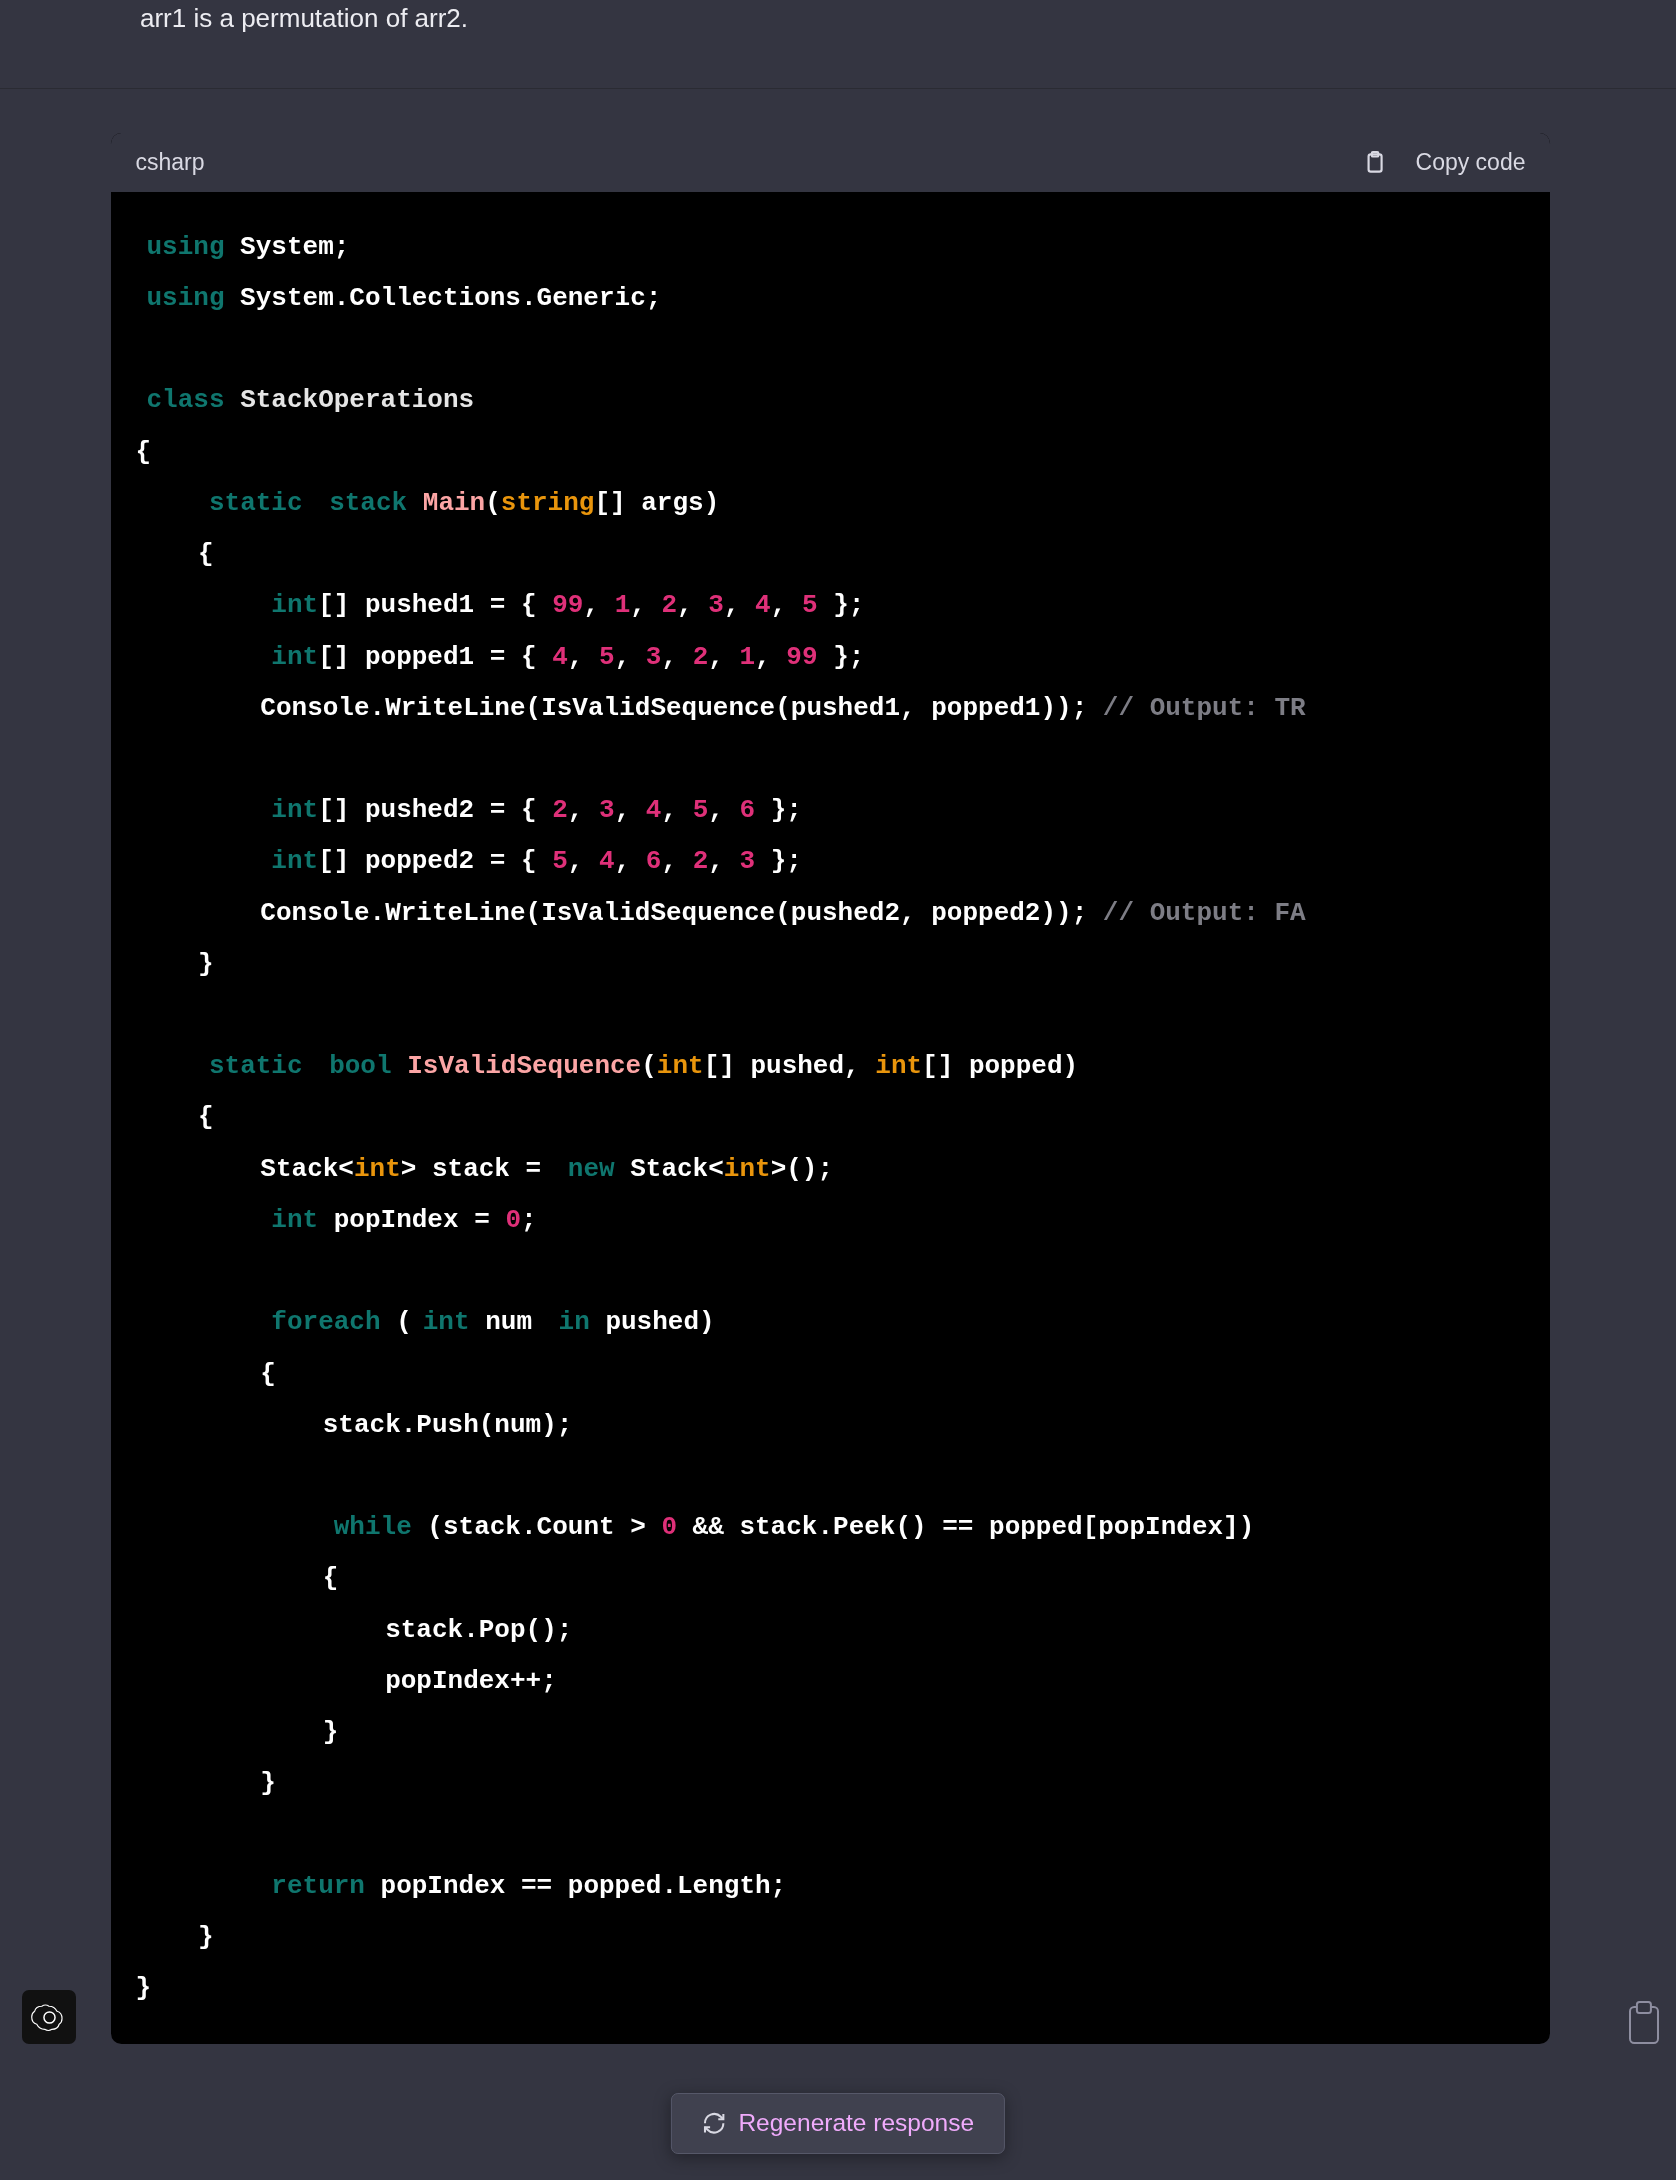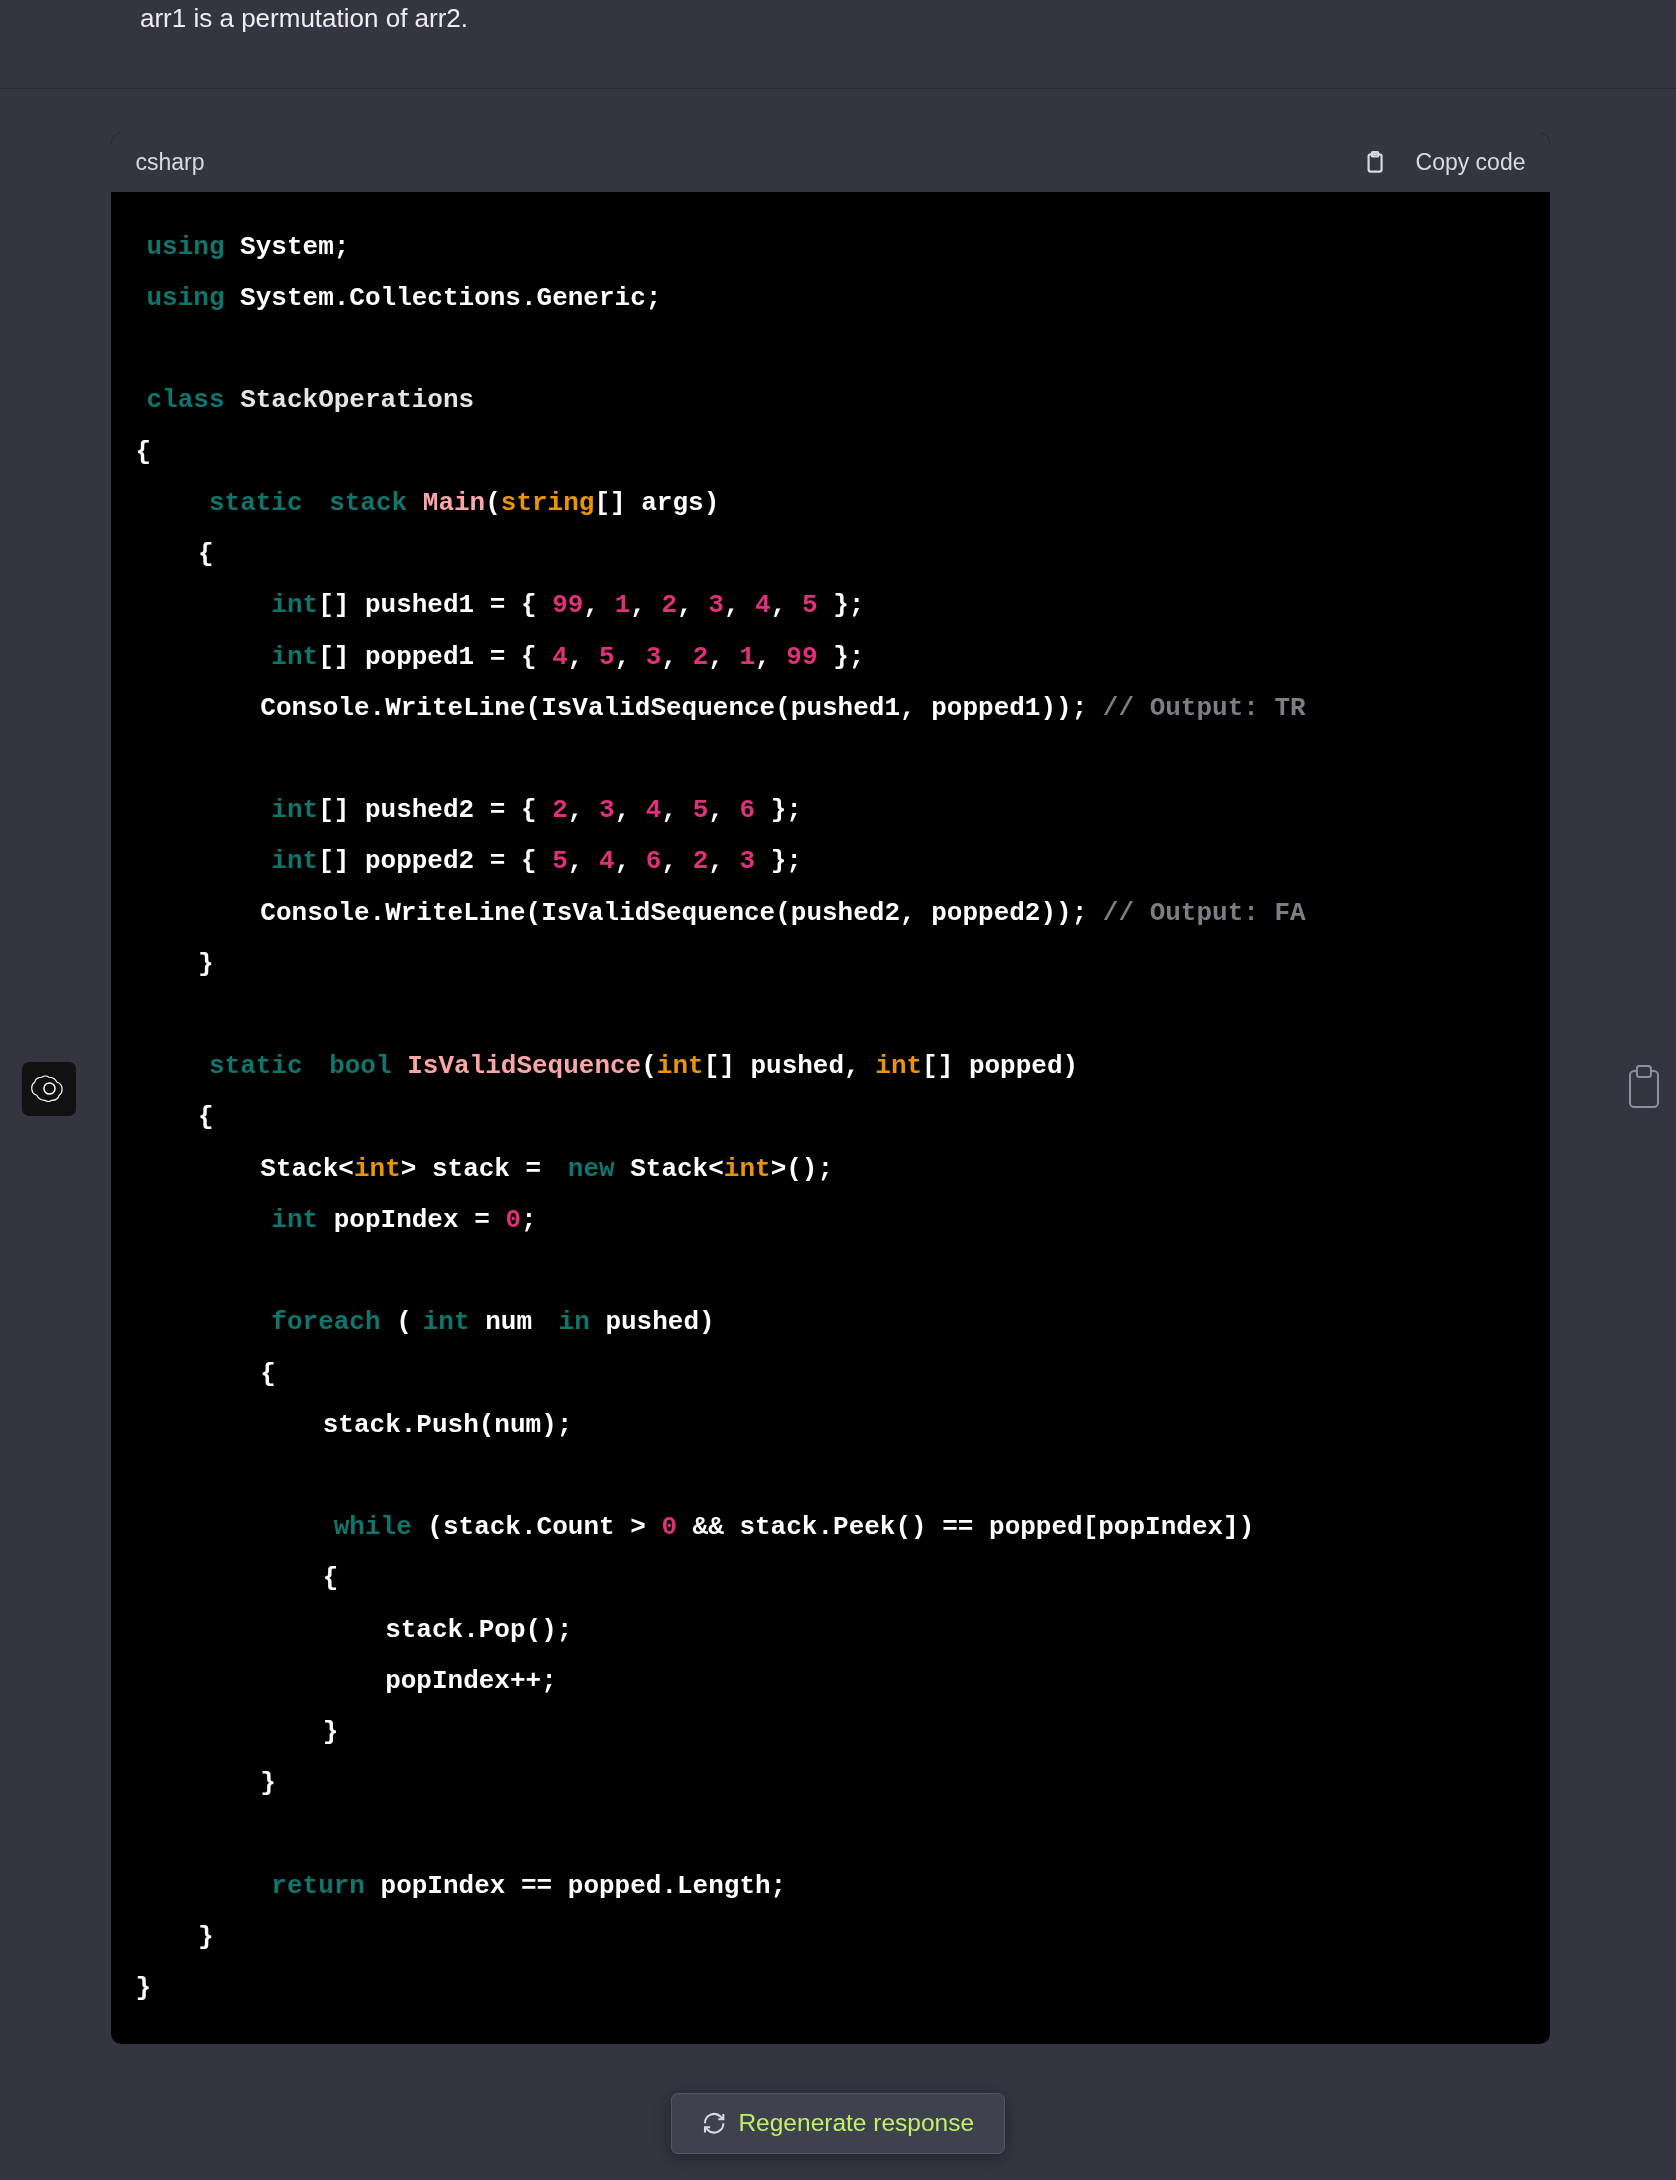--- a/index.html
+++ b/index.html
@@ -17,21 +17,21 @@
     border-bottom: 1.7px solid #2a2b33;
   }
   .top-text {
     font-size: 26px;
     font-weight: 400;
     color: #ececf1;
     line-height: 1.4;
   }
   .content-row {
     display: flex;
-    align-items: center;
+    align-items: flex-end;
     padding: 44px 17.5px 0 22px;
     gap: 35px;
   }
   .avatar {
     width: 54px;
     height: 54px;
     background: #111;
     border-radius: 7px;
     display: flex;
     align-items: center;
@@ -106,21 +106,21 @@
     transform: translateX(-50%);
     bottom: 26px;
     background: #40414f;
     border: 0.9px solid #565869;
     border-radius: 7px;
     padding: 15.7px 30px;
     display: flex;
     align-items: center;
     gap: 12px;
     font-size: 24.5px;
-    color: #bef264;
+    color: #f0abfc;
     cursor: pointer;
     box-shadow: 0 3.5px 15.7px rgba(0,0,0,0.35);
   }
   .regen-bar svg { width: 24.5px; height: 24.5px; }
 </style>
 </head>
 <body>
 
 <div class="top-strip">
   <div class="top-text">arr1 is a permutation of arr2.</div>

